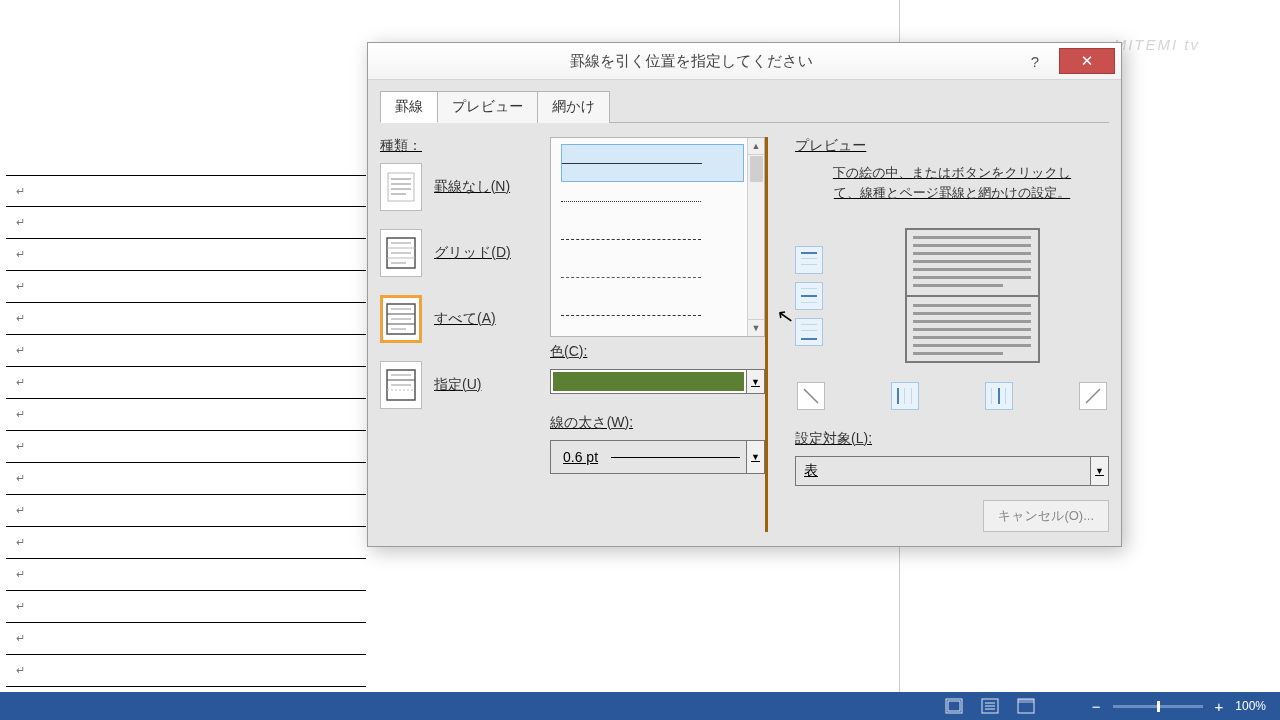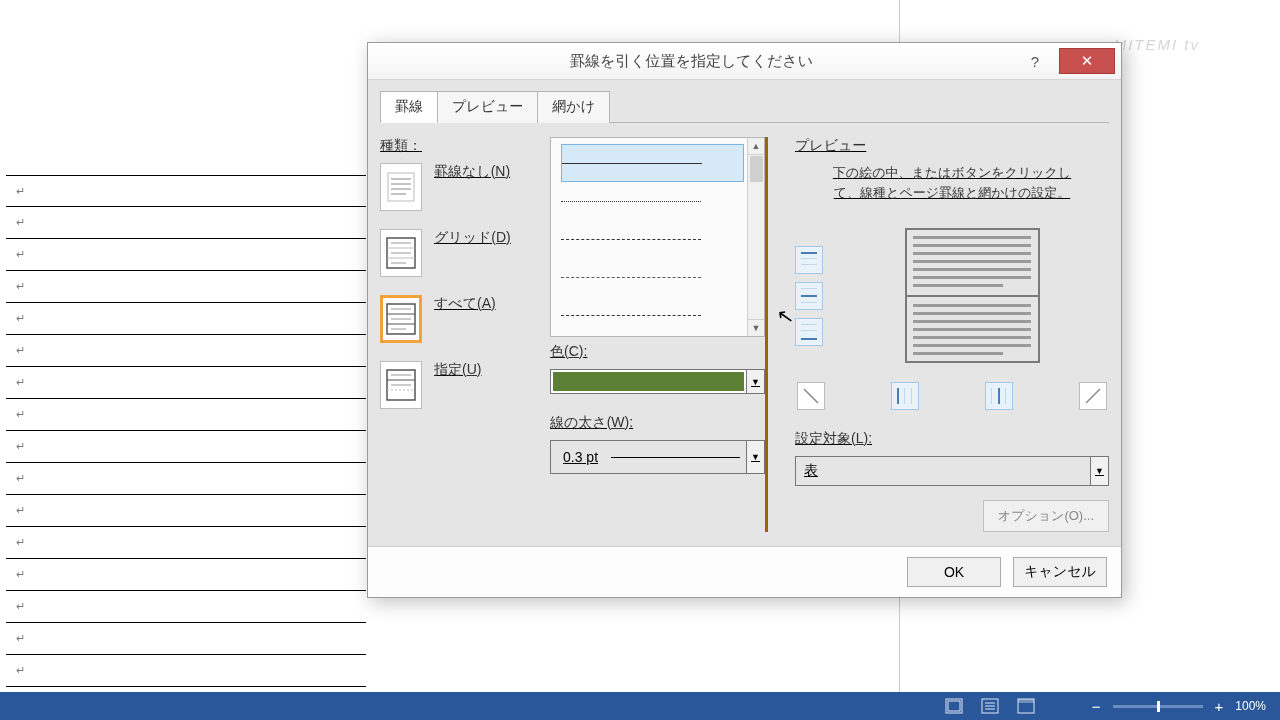--- a/index.html
+++ b/index.html
@@ -32,21 +32,21 @@
 
 .cols { display:flex; gap:0;text-decoration:underline; }
 .col1 { width:170px; }
 .col2 { width:215px; }
 .col3 { flex:1; border-left:3px solid #a16207; padding-left:27px; }
 
 .section-label { font-size:14px; color:#333; margin-bottom:8px; }
 .underline { text-decoration: underline; }
 
 
-.preset { display:flex; align-items:flex-start; gap:12px; margin-bottom:18px; cursor:pointer; }
+.preset { display:flex; align-items:center; gap:12px; margin-bottom:18px; cursor:pointer; }
 .preset-icon { width:42px; height:48px; border:1px solid #bcbcbc; background:#fff; display:flex; align-items:center; justify-content:center; }
 .preset-icon.active { border:2px solid #f2a23a; box-shadow: inset 0 0 0 1px #f2a23a; }
 .preset-icon svg { width:34px; height:40px; }
 .preset-label { font-size:14px; color:#333; }
 
 
 .style-box { border:1px solid #b5b5b5; height:200px; position:relative; background:#fbfbfb; }
 .style-scroll { position:absolute; right:0; top:0; width:17px; height:100%; background:#f0f0f0; border-left:1px solid #d0d0d0; }
 .scroll-arrow { height:17px; background:#f0f0f0; display:flex; align-items:center; justify-content:center; font-size:9px; color:#666; border-bottom:1px solid #d0d0d0;}
 .scroll-arrow.down { position:absolute; bottom:0; width:100%; border-top:1px solid #d0d0d0; border-bottom:none;}
@@ -261,21 +261,21 @@
         </div>
 
         <div class="section-label" style="margin-top:6px;">色(<span class="underline">C</span>):</div>
         <div class="color-row">
           <div class="color-swatch"></div>
           <div class="dd-btn">▼</div>
         </div>
 
         <div class="section-label" style="margin-top:20px;">線の太さ(<span class="underline">W</span>):</div>
         <div class="width-row">
-          <div class="width-text">0.3 pt</div>
+          <div class="width-text">0.6 pt</div>
           <div class="width-sample"></div>
           <div class="width-dd">▼</div>
         </div>
       </div>
 
       <div class="col3">
         <div class="section-label">プレビュー</div>
         <div class="preview-hint">下の絵の中、またはボタンをクリックして、線種とページ罫線と網かけの設定。</div>
 
         <div class="preview-area">
@@ -357,30 +357,26 @@
         </div>
 
         <div class="apply-row">
           <div class="section-label">設定対象(<span class="underline">L</span>):</div>
           <div class="apply-select">
             <span>表</span>
             <div class="apply-dd">▼</div>
           </div>
         </div>
 
-        <button class="options-btn">オプション(O)...</button>
+        <button class="options-btn">キャンセル(O)...</button>
         <div style="clear:both;"></div>
       </div>
     </div>
   </div>
 
-  <div class="dialog-footer">
-    <button class="dlg-btn">OK</button>
-    <button class="dlg-btn">キャンセル</button>
-  </div>
 </div>
 
 <div class="cursor">↖</div>
 
 <div class="statusbar">
   <div class="status-icon">
       <svg width="18" height="16" viewBox="0 0 18 16">
         <rect x="1" y="1" width="16" height="14" fill="none" stroke="#fff"></rect>
         <rect x="3" y="3" width="12" height="10" fill="none" stroke="#fff"></rect>
       </svg>

